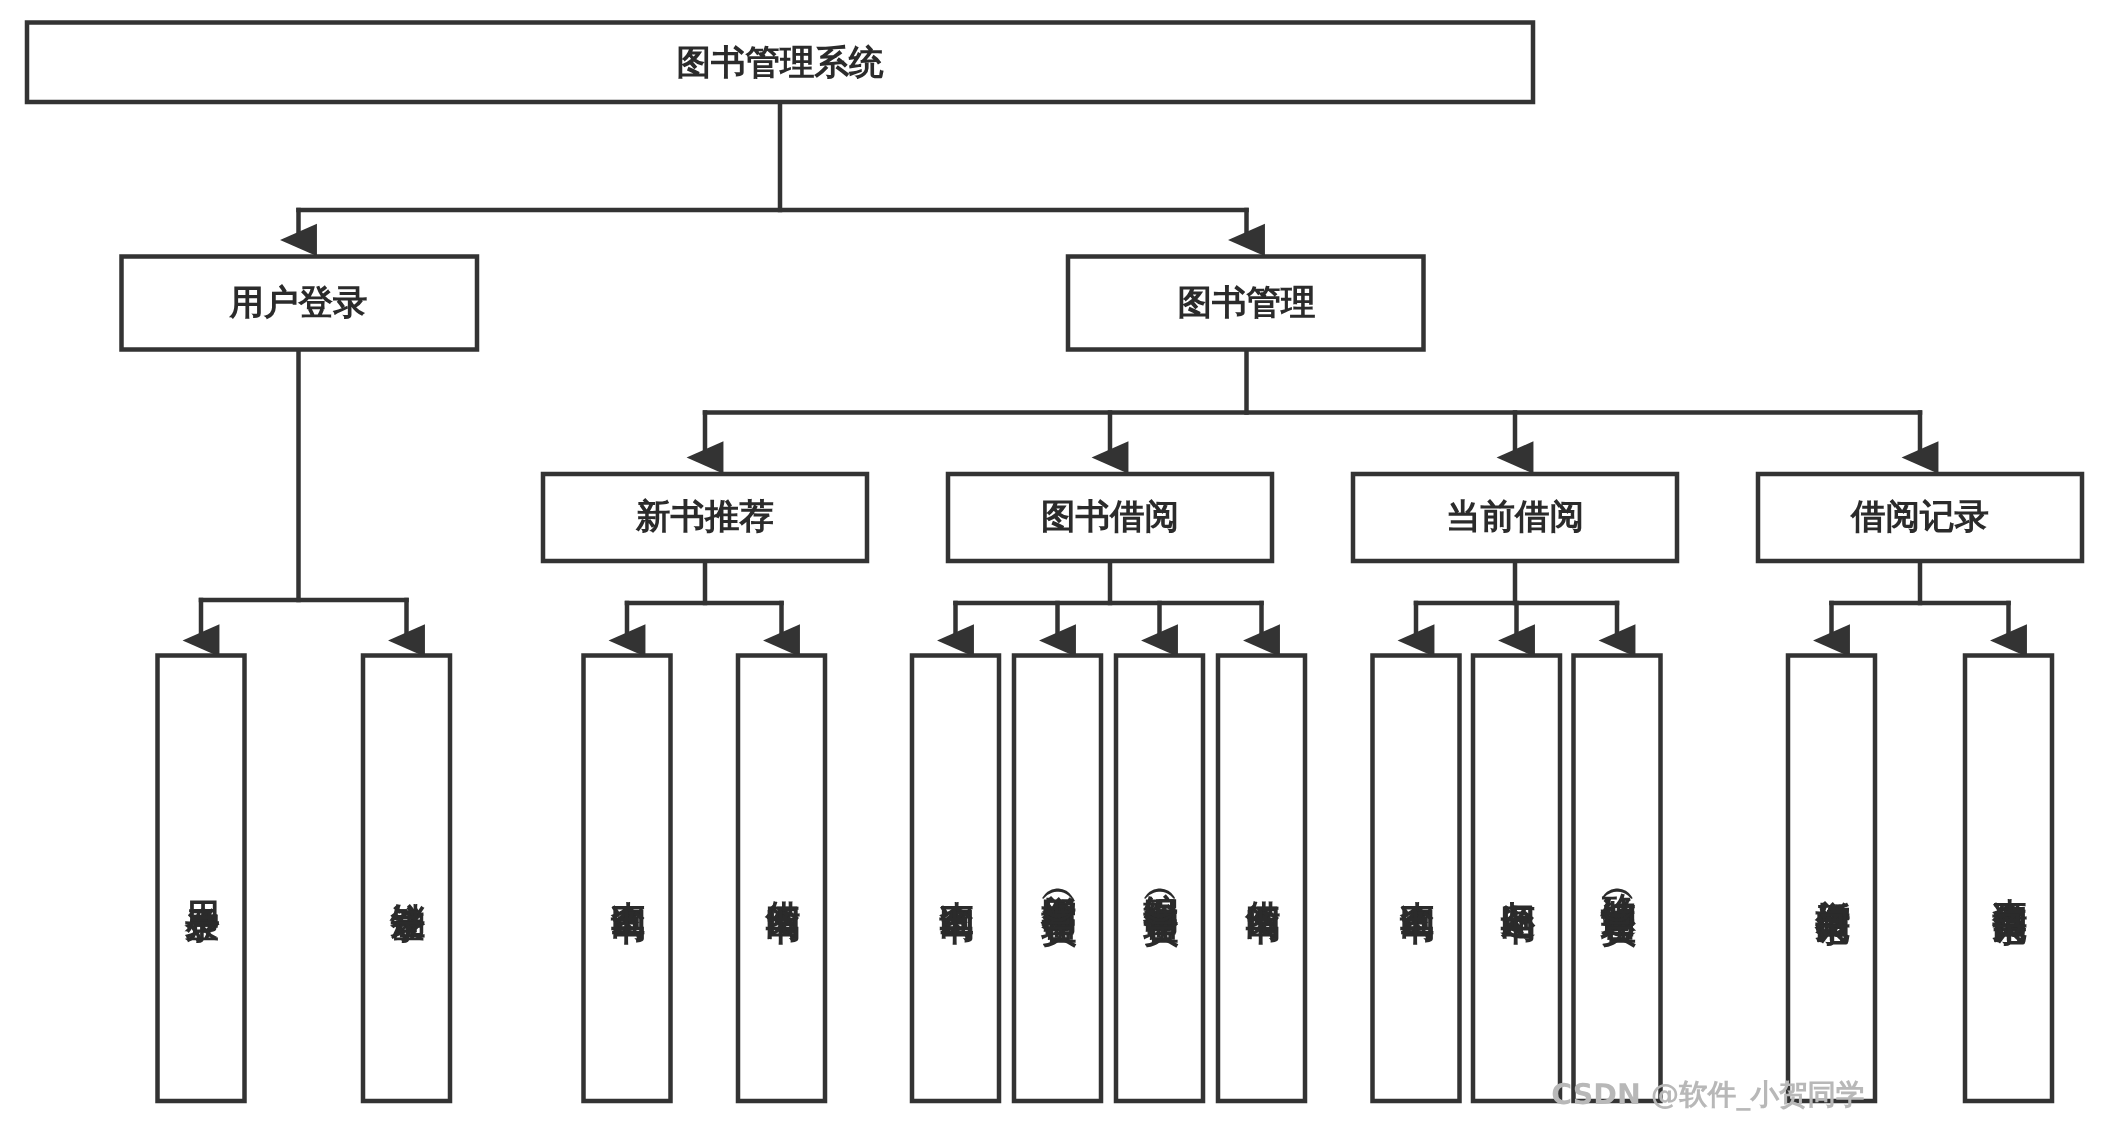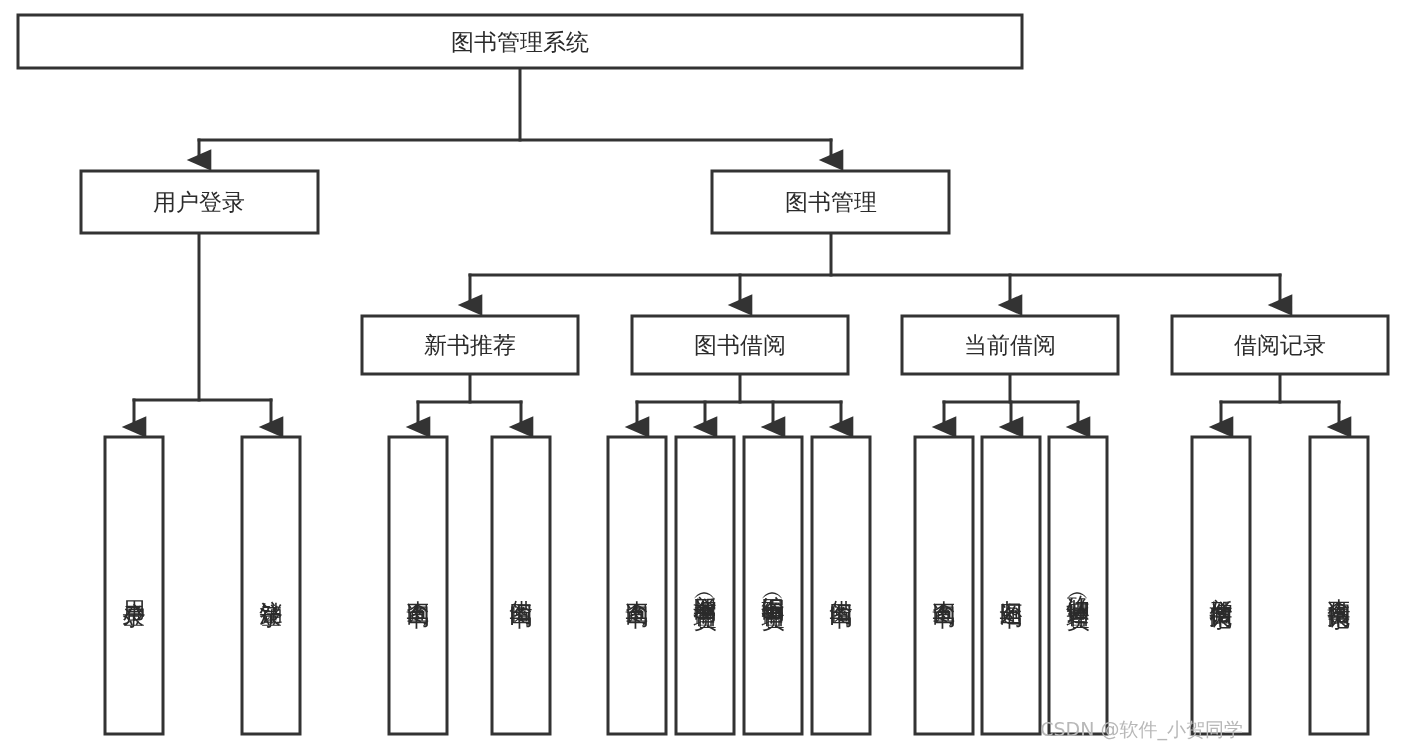--- a/index.html
+++ b/index.html
@@ -12,20 +12,21 @@
     width: 1405px;
     height: 747px;
     overflow: hidden;
     font-family: "DejaVu Sans", "Liberation Sans", sans-serif;
   }
   #diagram-root {
     position: relative;
     width: 1253px;
     height: 747px;
     background: #ffffff;
+    font-weight: bold;
   }
   svg#flow-svg {
     position: absolute;
     left: 0;
     top: 0;
     width: 1405px;
     height: 747px;
     display: block;
   }
   .node-rect {

